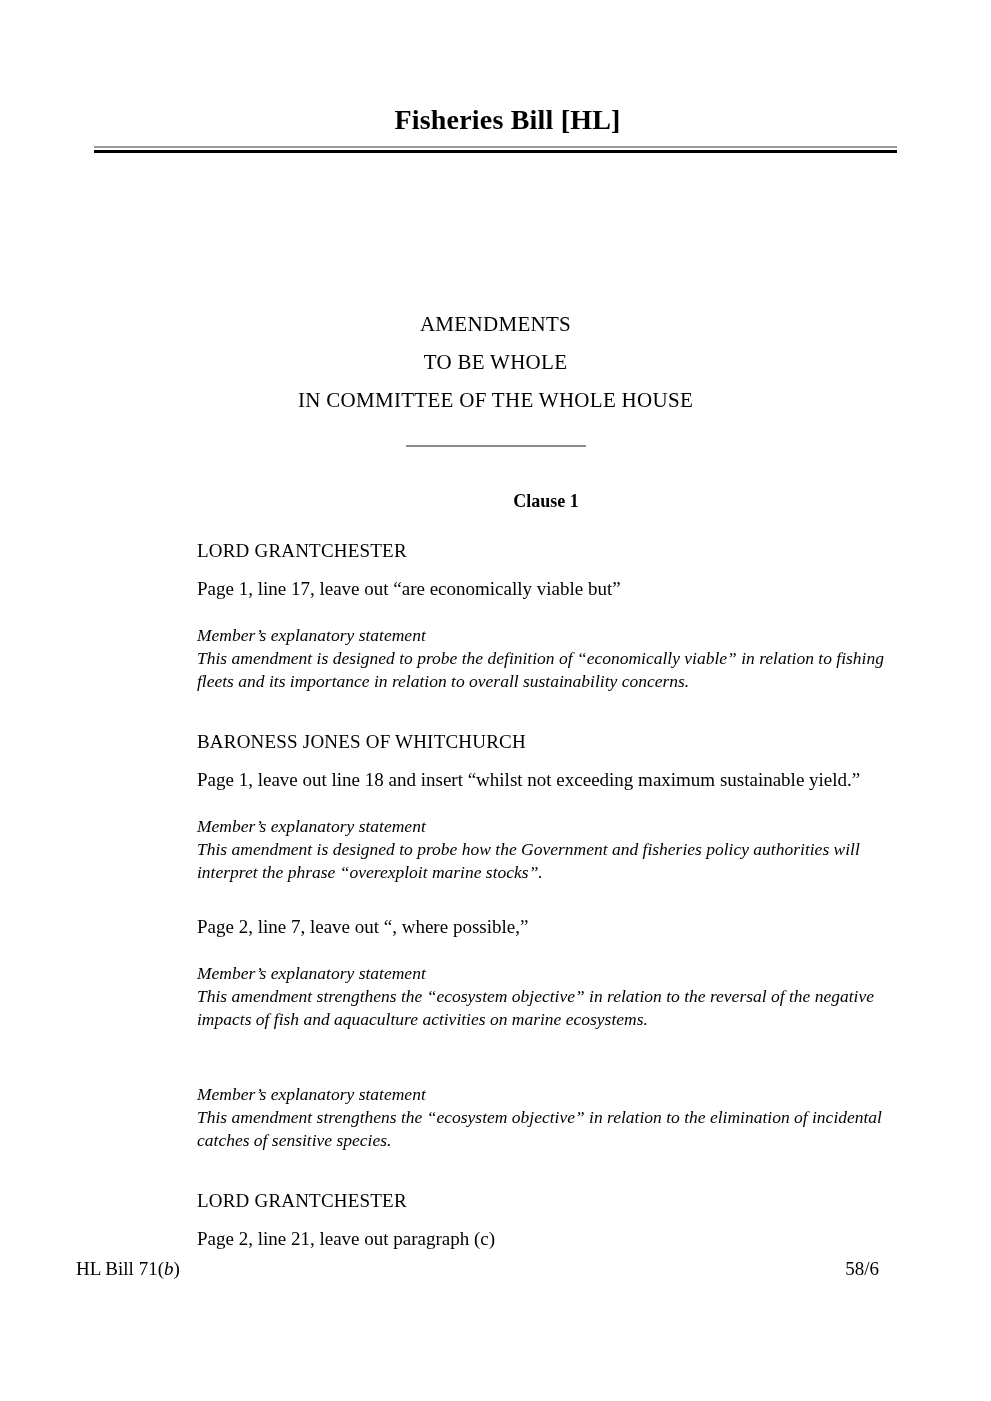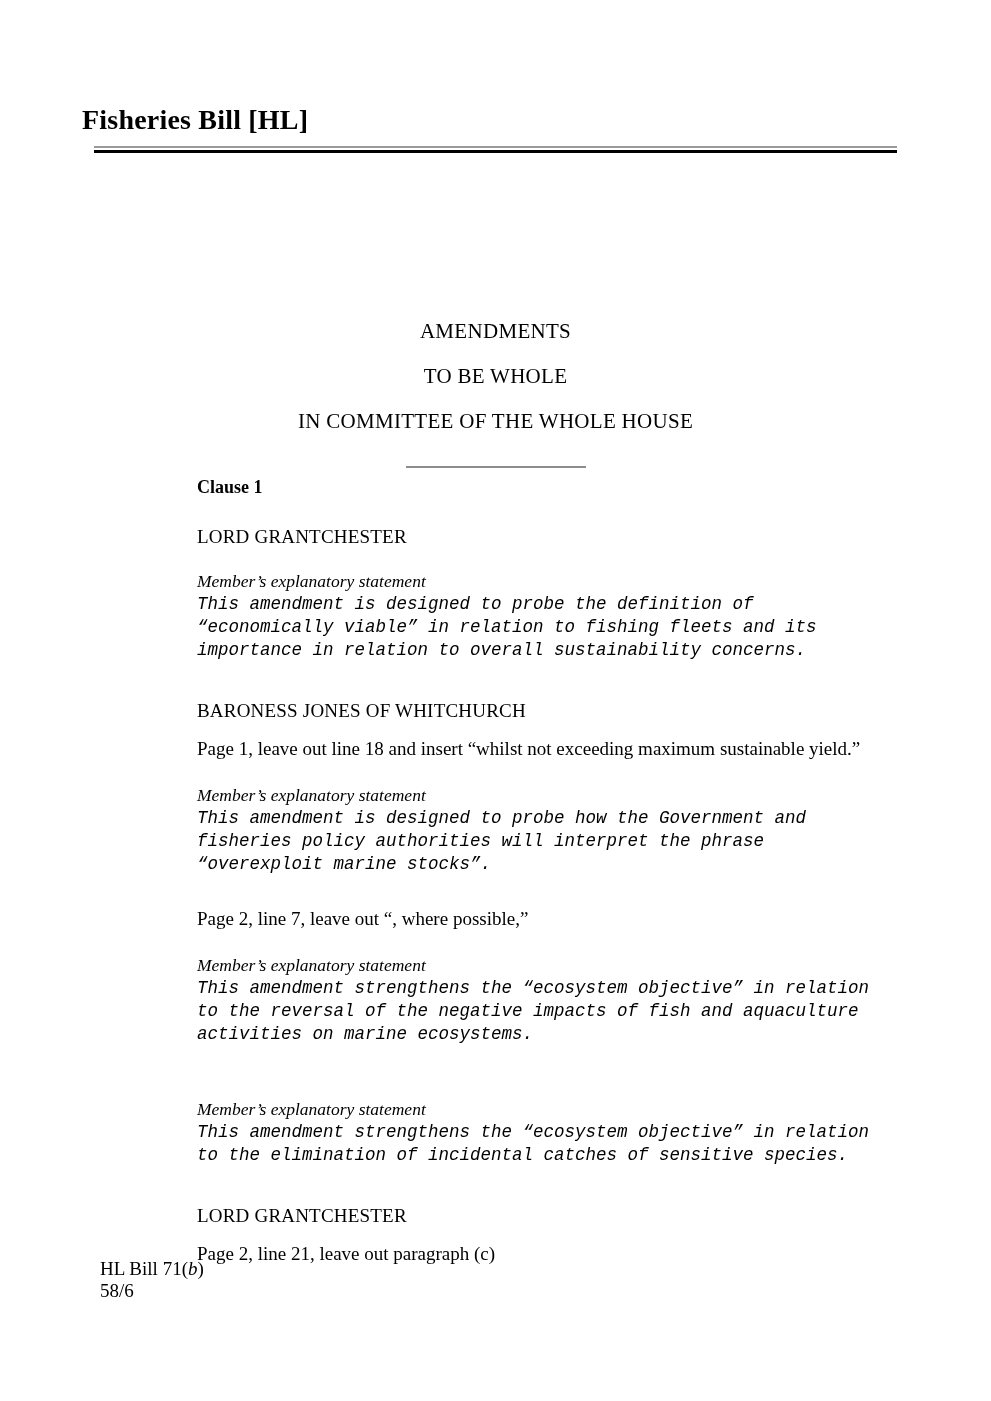--- a/index.html
+++ b/index.html
@@ -17,23 +17,24 @@
     height: 1401px;
     margin: 0 auto;
     background: #ffffff;
     overflow: hidden;
     box-sizing: border-box;
   }
 
   
   .doc-title {
     position: absolute;
-    left: 82px;
+    left: 106px;
     top: 104px;
     width: 803px;
+    text-align: center;
     font-size: 28px;
     font-weight: bold;
     letter-spacing: 0.2px;
   }
   .rule-double {
     position: absolute;
     left: 94px;
     top: 146px;
     width: 803px;
   }
@@ -55,41 +56,40 @@
     position: absolute;
     left: 94px;
     top: 305px;
     width: 803px;
     text-align: center;
   }
   .heading-line {
     font-size: 21px;
     line-height: 38px;
     letter-spacing: 0.3px;
-    margin-top: 7px;
   }
   .divider-short {
     width: 180px;
     height: 2px;
     background: #8c8c8c;
     margin: 26px auto 0 auto;
   }
 
   
   .content {
     position: absolute;
     left: 197px;
     top: 473px;
     width: 698px;
   }
   .clause-heading {
-    text-align: left;
+    text-align: center;
     font-size: 18px;
     font-weight: bold;
-    margin: 4px 0 28px 0;
+    margin: 18px 0 28px 0;
   }
   .member-name {
     text-align: left;
     font-size: 19px;
     letter-spacing: 0.2px;
     margin: 0 0 14px 0;
   }
   .amendment {
     font-size: 19px;
     line-height: 26px;
@@ -106,36 +106,34 @@
     line-height: 23px;
     font-style: italic;
   }
   .statement-title {
     font-weight: normal;
     font-style: italic;
     display: block;
   }
   .statement-body {
     display: block;
-    font-family: Liberation Mono, monospace;
   }
   .spacer-lg { height: 38px; }
   .spacer-md { height: 30px; }
 
   
   .footer {
     position: absolute;
-    left: 100px;
+    left: 76px;
     top: 1258px;
     width: 803px;
     display: flex;
     justify-content: space-between;
-    align-items: flex-start;
+    align-items: flex-end;
     font-size: 19px;
-    flex-direction: column;
   }
   .footer .bill-ref i {
     font-style: italic;
   }
 </style>
 </head>
 <body>
 
 <div class="page">
 
@@ -153,20 +151,21 @@
     <div class="heading-line">IN COMMITTEE OF THE WHOLE HOUSE</div>
     <div class="divider-short"></div>
   </div>
 
   <div class="content">
 
     <div class="clause-heading">Clause 1</div>
 
     <div>
       <div class="member-name">LORD GRANTCHESTER</div>
+      <p class="amendment">Page 1, line 17, leave out “are economically viable but”</p>
       <div class="statement">
         <span class="statement-title">Member’s explanatory statement</span>
         <span class="statement-body">This amendment is designed to probe the definition of “economically viable” in relation to fishing fleets and its importance in relation to overall sustainability concerns.</span>
       </div>
     </div>
 
     <div class="spacer-lg"></div>
 
     <div>
       <div class="member-name">BARONESS JONES OF WHITCHURCH</div>

